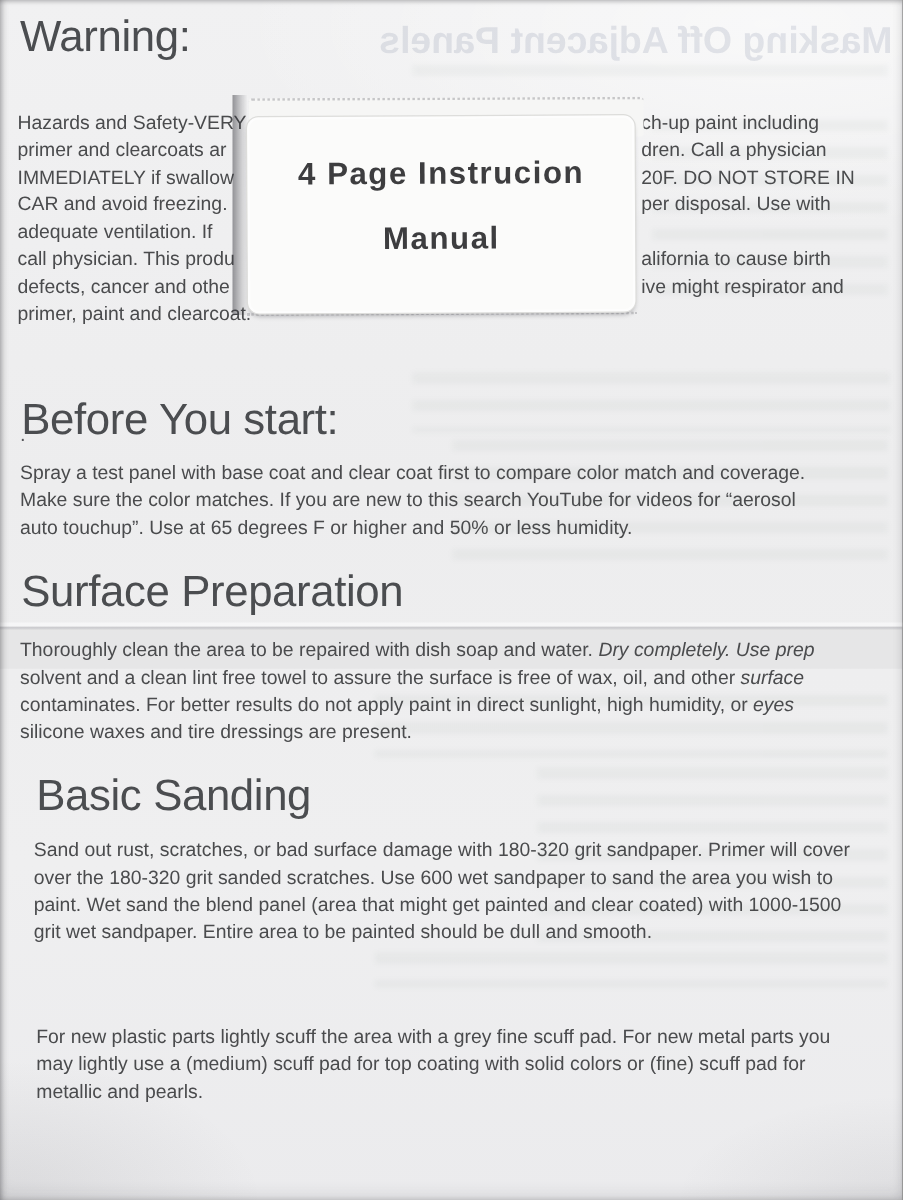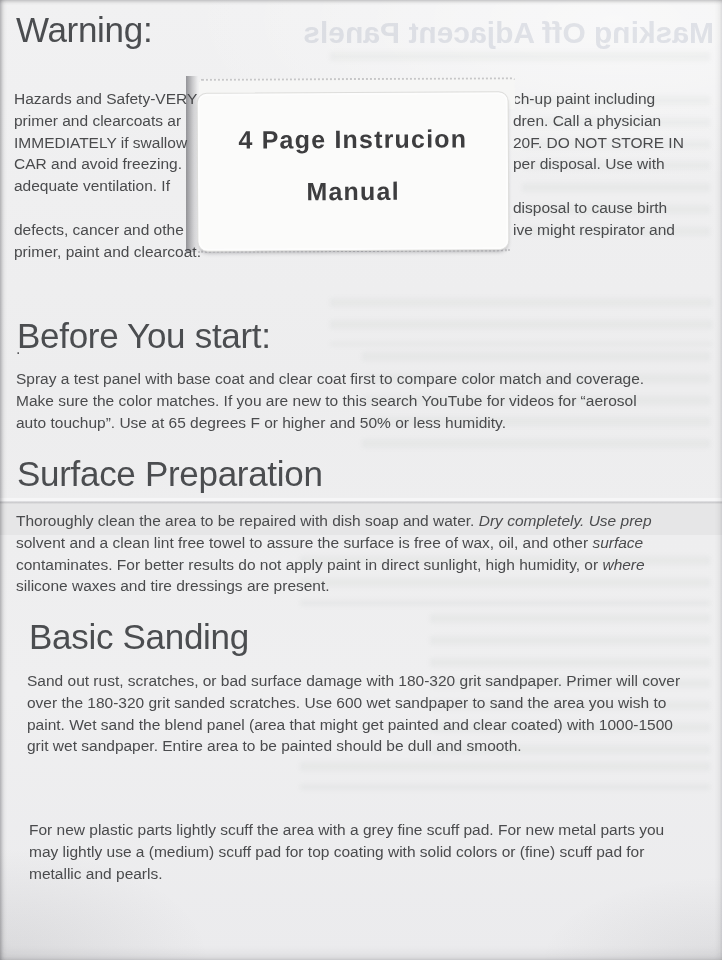--- a/index.html
+++ b/index.html
@@ -83,40 +83,40 @@
   <div class="content">
 
     <h1 style="left:14px;top:6px;">Warning:</h1>
 
     <div class="body-text" style="left:14px;top:88px;width:698px;">
       <div class="wline"><span>Hazards and Safety-VERY</span><span class="frag-r">ch-up paint including</span></div>
       <div class="wline"><span>primer and clearcoats ar</span><span class="frag-r">dren. Call a physician</span></div>
       <div class="wline"><span>IMMEDIATELY if swallow</span><span class="frag-r">20F. DO NOT STORE IN</span></div>
       <div class="wline"><span>CAR and avoid freezing.</span><span class="frag-r">per disposal. Use with</span></div>
       <div class="wline"><span>adequate ventilation. If</span></div>
-      <div class="wline"><span class="frag-r">disposal to cause birth</span></div>
+      <div class="wline"><span>call physician. This produ</span><span class="frag-r">alifornia to cause birth</span></div>
       <div class="wline"><span>defects, cancer and othe</span><span class="frag-r">ive might respirator and</span></div>
       <div class="wline"><span>primer, paint and clearcoat.</span></div>
     </div>
 
     <h1 style="left:15px;top:312px;">Before You start:</h1>
     <span class="stray-dot">.</span>
 
     <div class="body-text" style="left:16px;top:368px;">
       <div>Spray a test panel with base coat and clear coat first to compare color match and coverage.</div>
       <div>Make sure the color matches.  If you are new to this search YouTube for videos for “aerosol</div>
       <div>auto touchup”.  Use at 65 degrees F or higher and 50% or less humidity.</div>
     </div>
 
     <h1 style="left:15px;top:450px;">Surface Preparation</h1>
 
     <div class="body-text" style="left:16px;top:510px;">
       <div><span>Thoroughly clean the area to be repaired with dish soap and water.  </span><i>Dry completely. Use prep</i></div>
       <div><span>solvent and a clean lint free towel to assure the surface is free of wax, oil, and other </span><i>surface</i></div>
-      <div><span>contaminates. For better results do not apply paint in direct sunlight, high humidity, or </span><i>where</i></div>
+      <div><span>contaminates. For better results do not apply paint in direct sunlight, high humidity, or </span><i>eyes</i></div>
       <div><span>silicone waxes and tire dressings are present.</span></div>
     </div>
 
     <h1 style="left:27px;top:613px;">Basic Sanding</h1>
 
     <div class="body-text" style="left:27px;top:670px;">
       <div>Sand out rust, scratches, or bad surface damage with 180-320 grit sandpaper. Primer will cover</div>
       <div>over the 180-320 grit sanded scratches. Use 600 wet sandpaper to sand the area you wish to</div>
       <div>paint. Wet sand the blend panel (area that might get painted and clear coated) with 1000-1500</div>
       <div>grit wet sandpaper. Entire area to be painted should be dull and smooth.</div>

